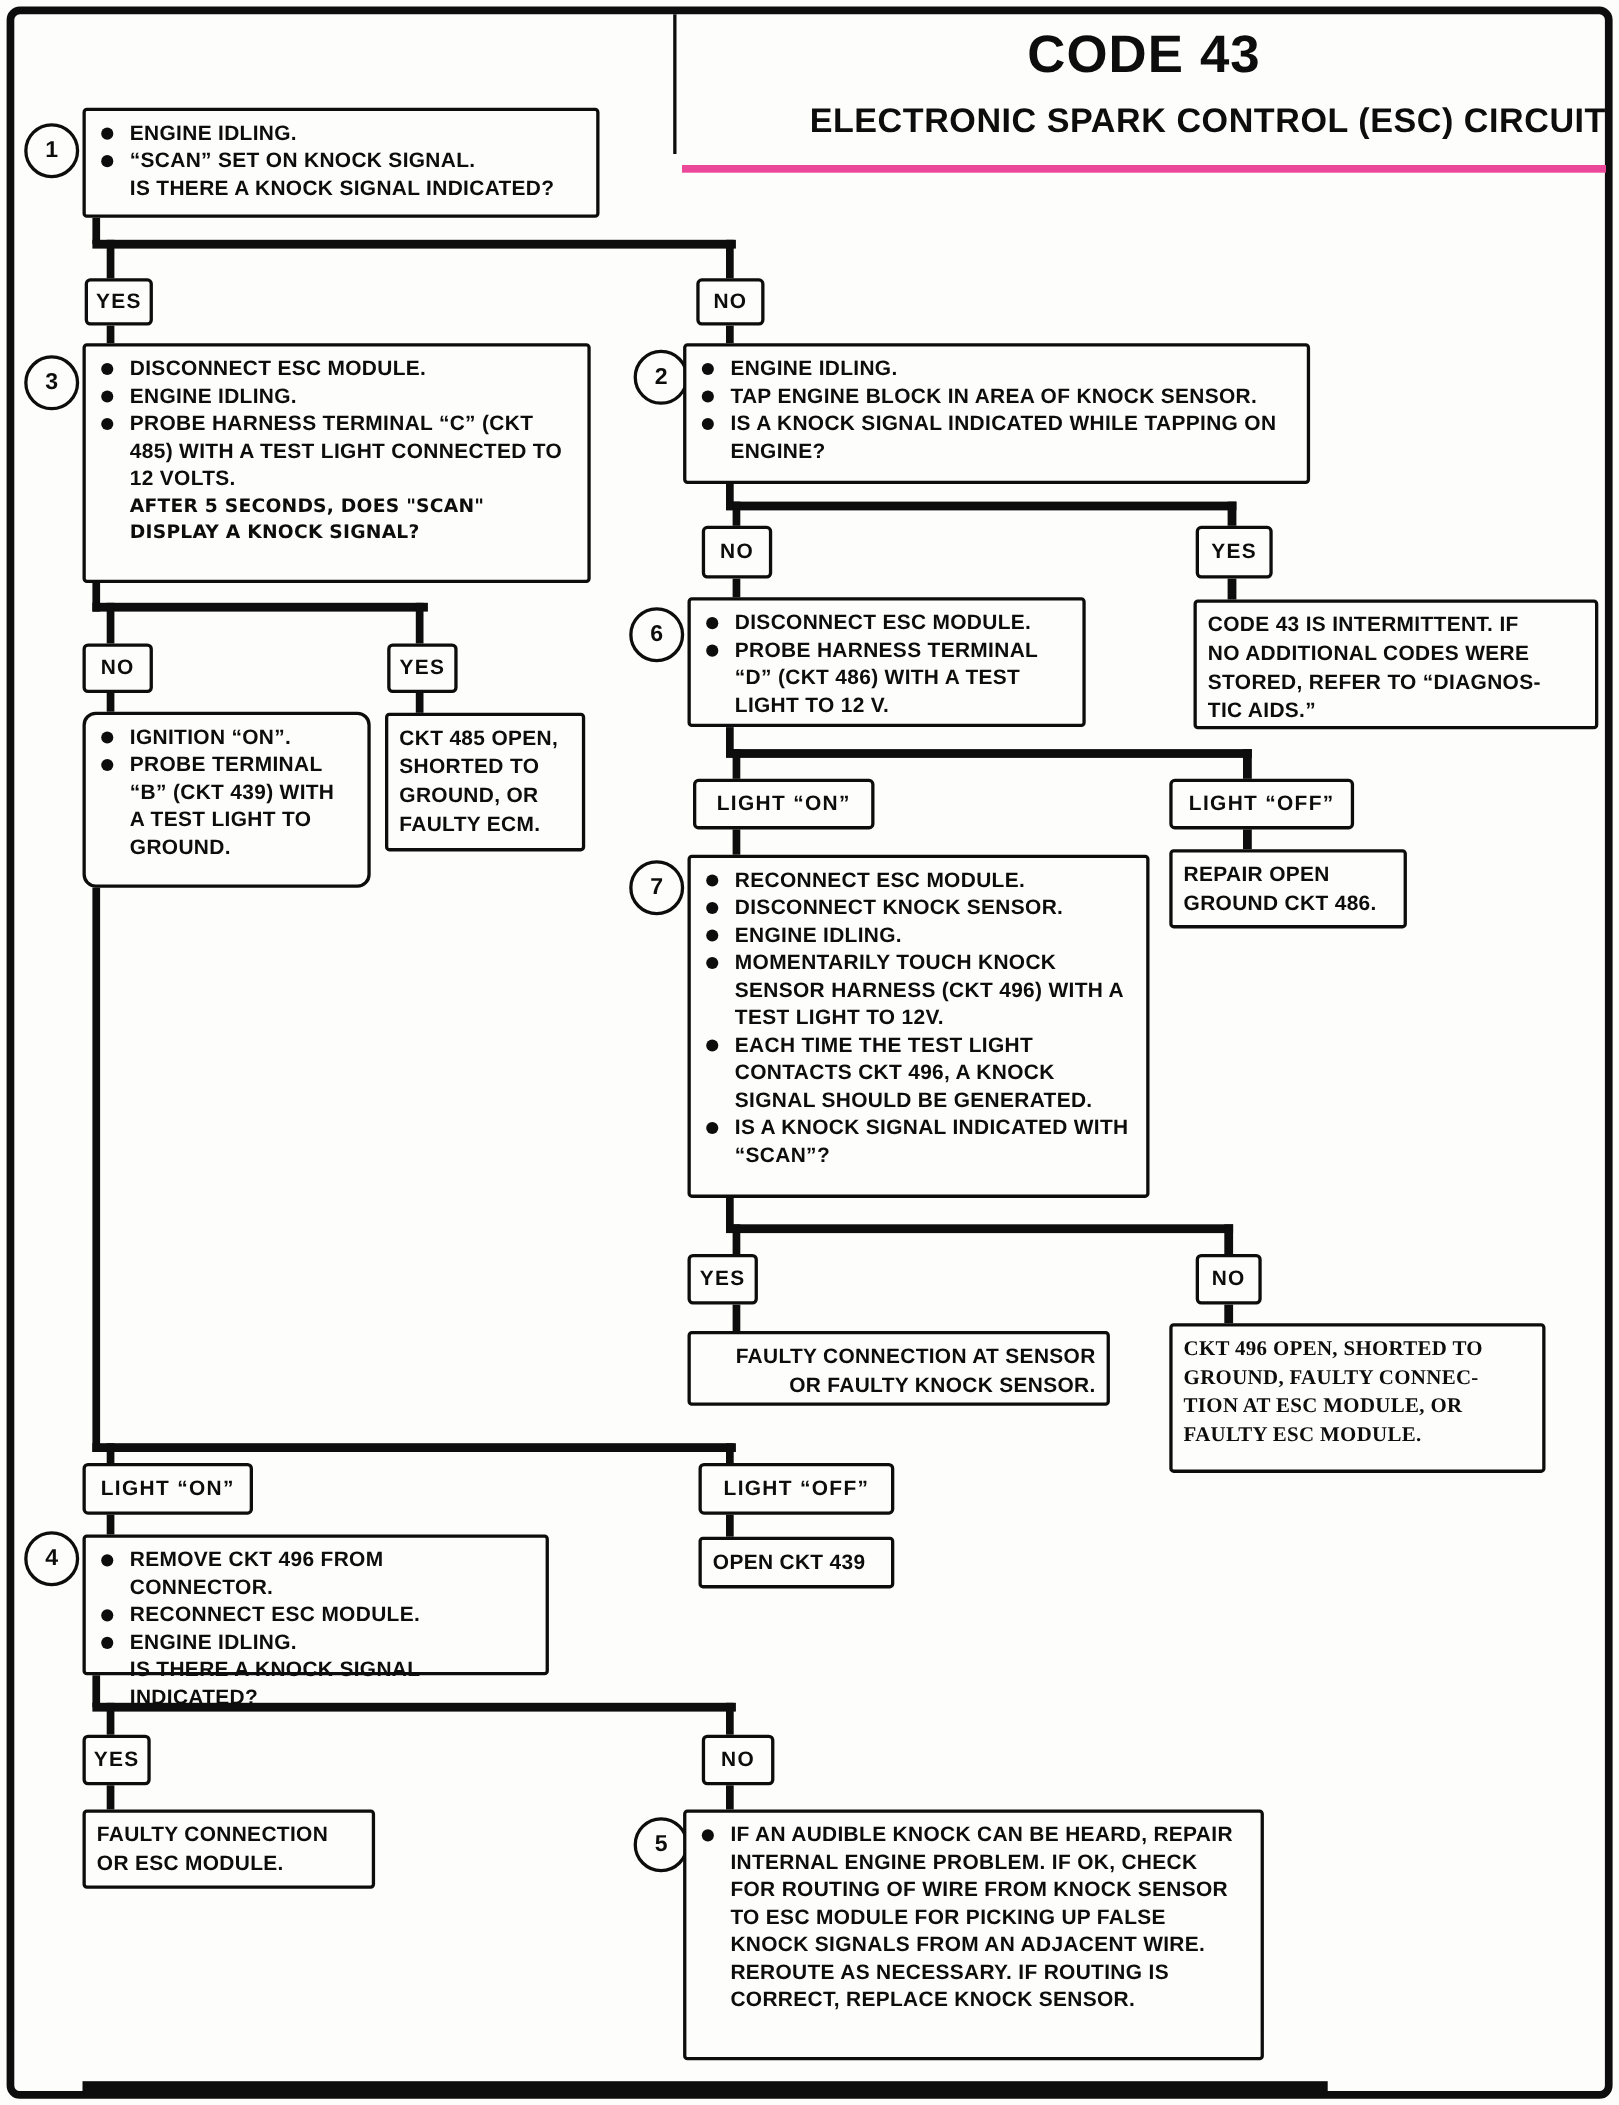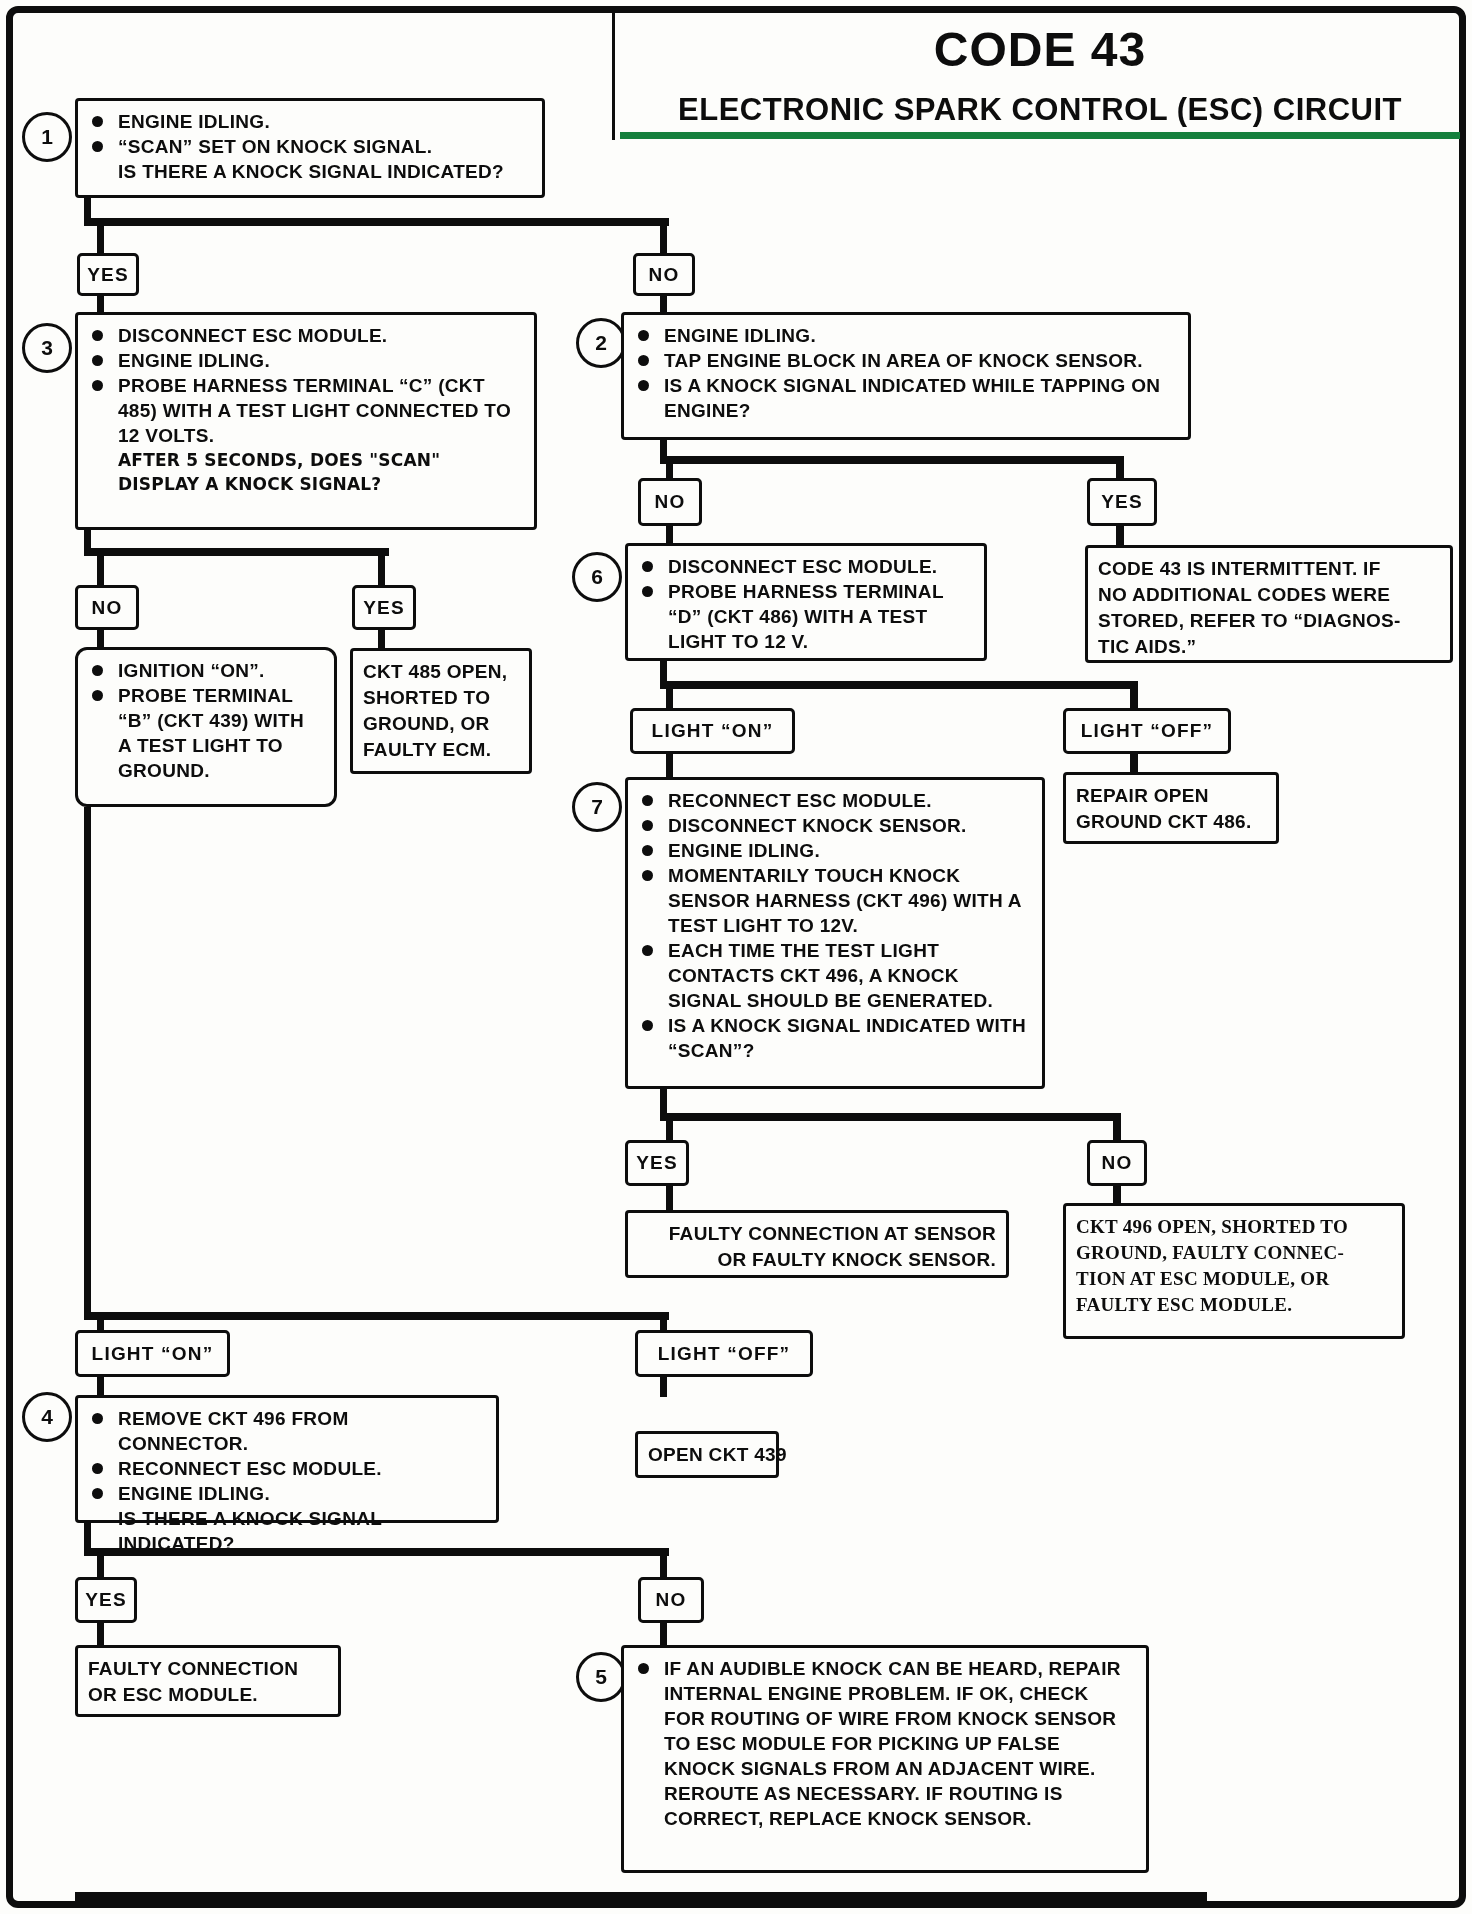--- a/index.html
+++ b/index.html
@@ -3,22 +3,22 @@
 <meta charset="utf-8">
 <style>
   html,body{margin:0;padding:0;background:#e8e8e4;}
   .page{position:relative;width:1472px;height:1914px;background:#fdfdfb;color:#0d0d0d;
         font-family:"Liberation Sans",sans-serif;font-weight:700;overflow:hidden;}
   .frame{position:absolute;inset:6px;border:7px solid #0d0d0d;border-radius:12px;pointer-events:none;}
   .ln{position:absolute;background:#0d0d0d;}
   .vsep{position:absolute;background:#0d0d0d;}
   .title{position:absolute;left:620px;top:22px;width:840px;text-align:center;
          font-size:48px;letter-spacing:1px;}
-  .subtitle{position:absolute;left:620px;top:92px;width:840px;text-align:center;
-            font-size:31px;letter-spacing:.5px;border-bottom:7px solid #15803d;padding-bottom:4px;}
+  .subtitle{position:absolute;left:620px;top:92px;width:840px;text-align:right;
+            font-size:31px;letter-spacing:.5px;border-bottom:7px solid #ec4899;padding-bottom:22px;}
   .circ{position:absolute;width:44px;height:44px;border:3px solid #0d0d0d;border-radius:50%;
         display:flex;align-items:center;justify-content:center;font-size:21px;background:#fdfdfb;}
   .box{position:absolute;border:3px solid #0d0d0d;border-radius:4px;background:#fdfdfb;
        padding:8px 12px 6px 6px;font-size:19px;line-height:25px;letter-spacing:.3px;box-sizing:border-box;}
   .lbl{position:absolute;border:3px solid #0d0d0d;border-radius:5px;background:#fdfdfb;
        display:flex;align-items:center;justify-content:center;font-size:19px;letter-spacing:1.2px;box-sizing:border-box;}
   .row{display:flex;align-items:flex-start;}
   .blt{width:11px;height:11px;border-radius:50%;background:#0d0d0d;margin:7px 15px 0 8px;flex:none;}
   .txt{flex:1;}
   .tail{margin-left:34px;}
@@ -128,21 +128,21 @@
         <span class="blt"></span>
         <span class="txt">RECONNECT ESC MODULE.</span>
       </div>
     <div class="row">
         <span class="blt"></span>
         <span class="txt">ENGINE IDLING.</span>
       </div>
     <div class="tail">IS THERE A KNOCK SIGNAL INDICATED?</div>
   </div>
 
-  <div class="box res" style="left:635px;top:1397px;width:144px;height:47px;display:flex;align-items:center;margin-top:34px;">
+  <div class="box res" style="left:635px;top:1397px;width:178px;height:47px;display:flex;align-items:center;">
     <div>OPEN CKT 439</div>
   </div>
 
   <div class="ln" style="left:84px;top:1523px;width:7px;height:29px;"></div>
   <div class="ln" style="left:84px;top:1548px;width:585px;height:8px;"></div>
   <div class="ln" style="left:97px;top:1548px;width:7px;height:29px;"></div>
   <div class="ln" style="left:660px;top:1548px;width:7px;height:29px;"></div>
 
   <div class="lbl" style="left:75px;top:1577px;width:62px;height:46px;">YES</div>
   <div class="lbl" style="left:638px;top:1577px;width:66px;height:46px;">NO</div>

